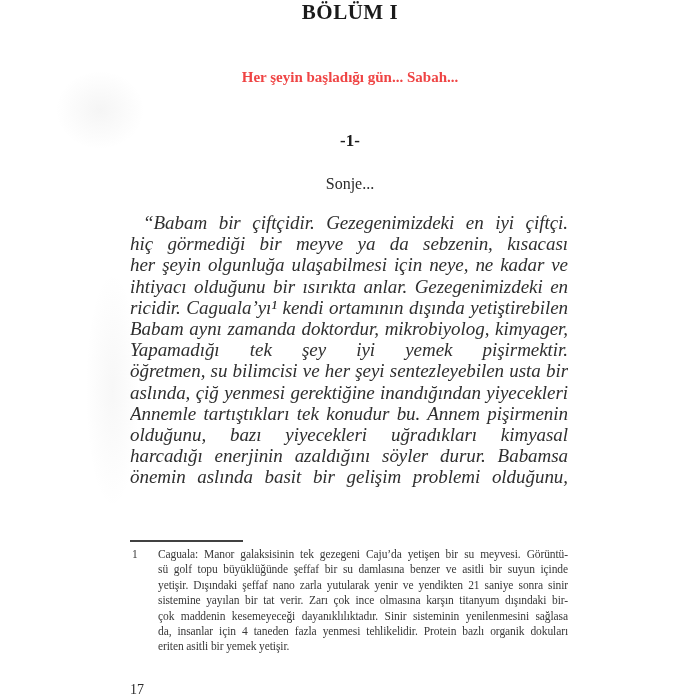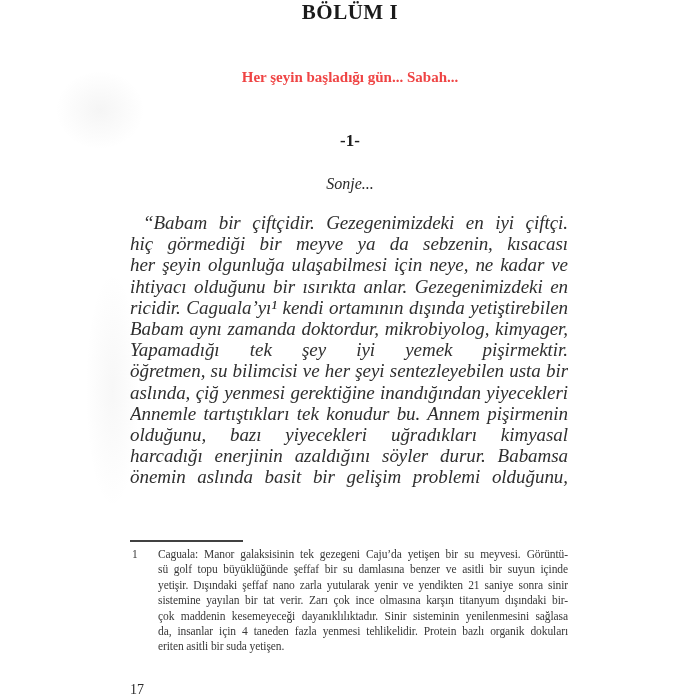--- a/index.html
+++ b/index.html
@@ -50,21 +50,20 @@
     text-align: center;
     font-size: 17px;
     font-weight: 700;
     color: #1d1d1d;
   }
   .salutation {
     position: absolute;
     top: 175px; left: 0; width: 700px;
     text-align: center;
     font-size: 16px;
-    font-style: italic;
     color: #2a2a2a;
   }
   .body-text {
     position: absolute;
     top: 212px; left: 130px; width: 438px;
     font-size: 19px;
     font-style: italic;
     letter-spacing: -0.05px;
   }
   .body-line {
@@ -151,18 +150,18 @@
 
   <div class="footnote">
     <span class="footnote-marker">1</span>
     <div class="footnote-lines">
         <div class="footnote-line">Caguala: Manor galaksisinin tek gezegeni Caju’da yetişen bir su meyvesi. Görüntü-</div>
         <div class="footnote-line">sü golf topu büyüklüğünde şeffaf bir su damlasına benzer ve asitli bir suyun içinde</div>
         <div class="footnote-line">yetişir. Dışındaki şeffaf nano zarla yutularak yenir ve yendikten 21 saniye sonra sinir</div>
         <div class="footnote-line">sistemine yayılan bir tat verir. Zarı çok ince olmasına karşın titanyum dışındaki bir-</div>
         <div class="footnote-line">çok maddenin kesemeyeceği dayanıklılıktadır. Sinir sisteminin yenilenmesini sağlasa</div>
         <div class="footnote-line">da, insanlar için 4 taneden fazla yenmesi tehlikelidir. Protein bazlı organik dokuları</div>
-        <div class="footnote-line">eriten asitli bir suda yetişen.</div>
+        <div class="footnote-line">eriten asitli bir yemek yetişir.</div>
       </div>
   </div>
 
   <div class="page-number">17</div>
 </div>
 
 </body></html>

